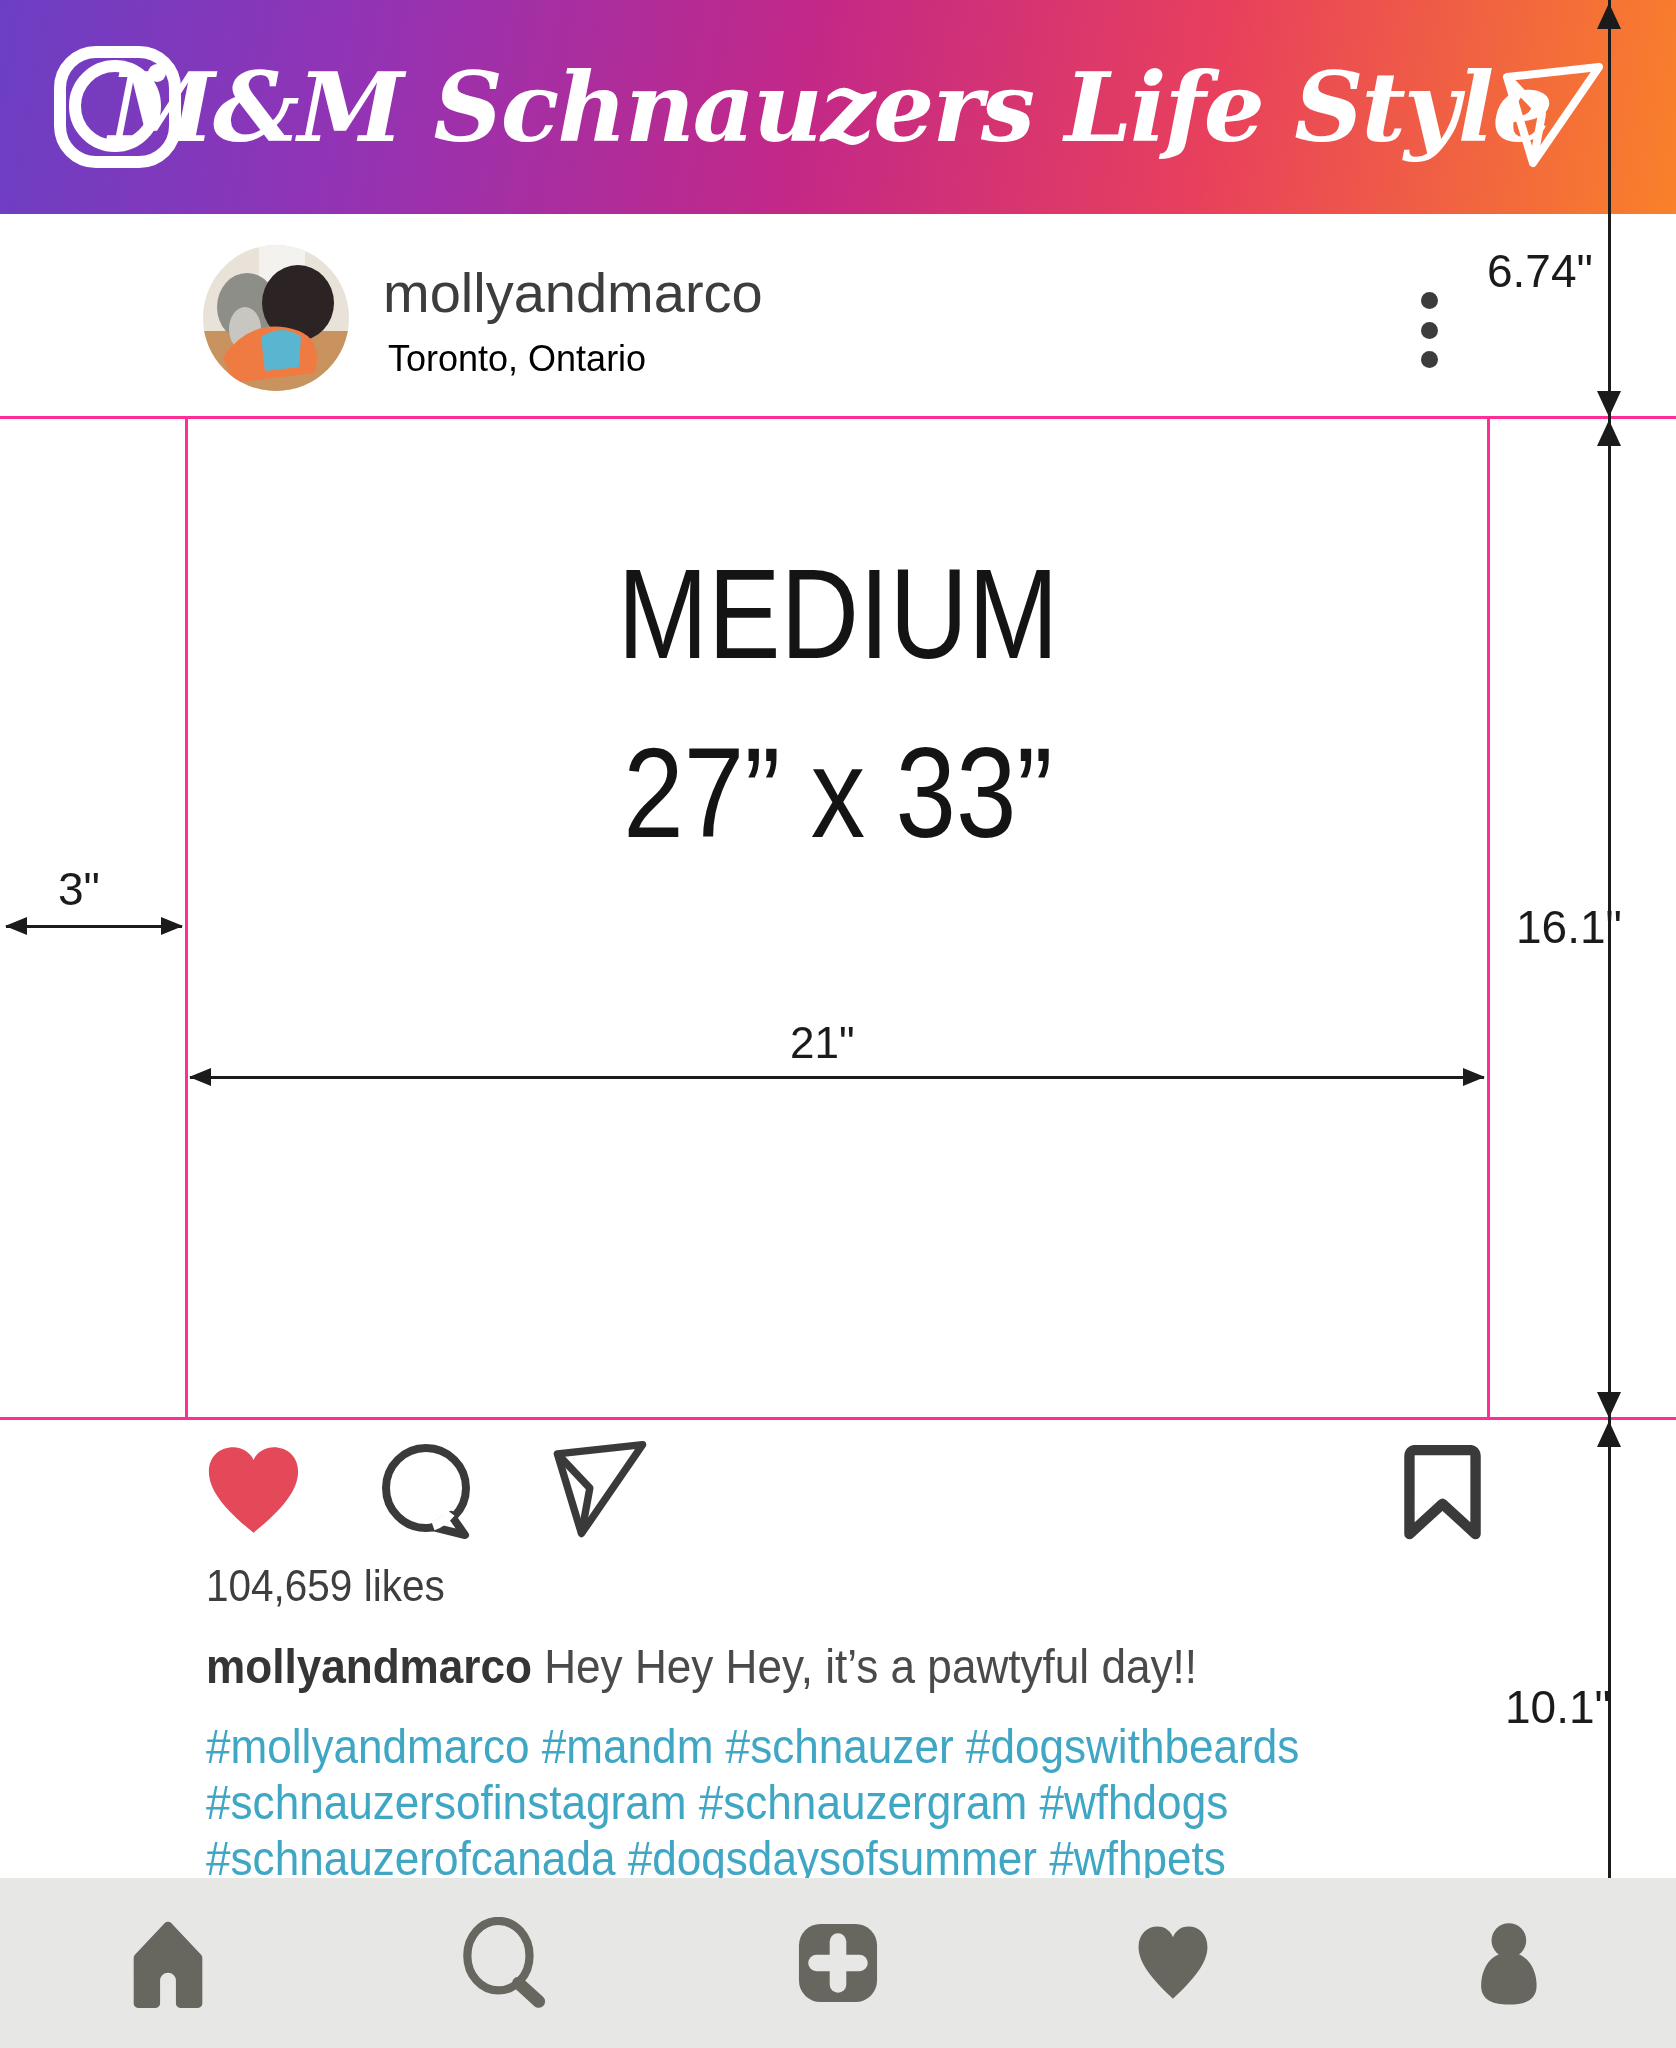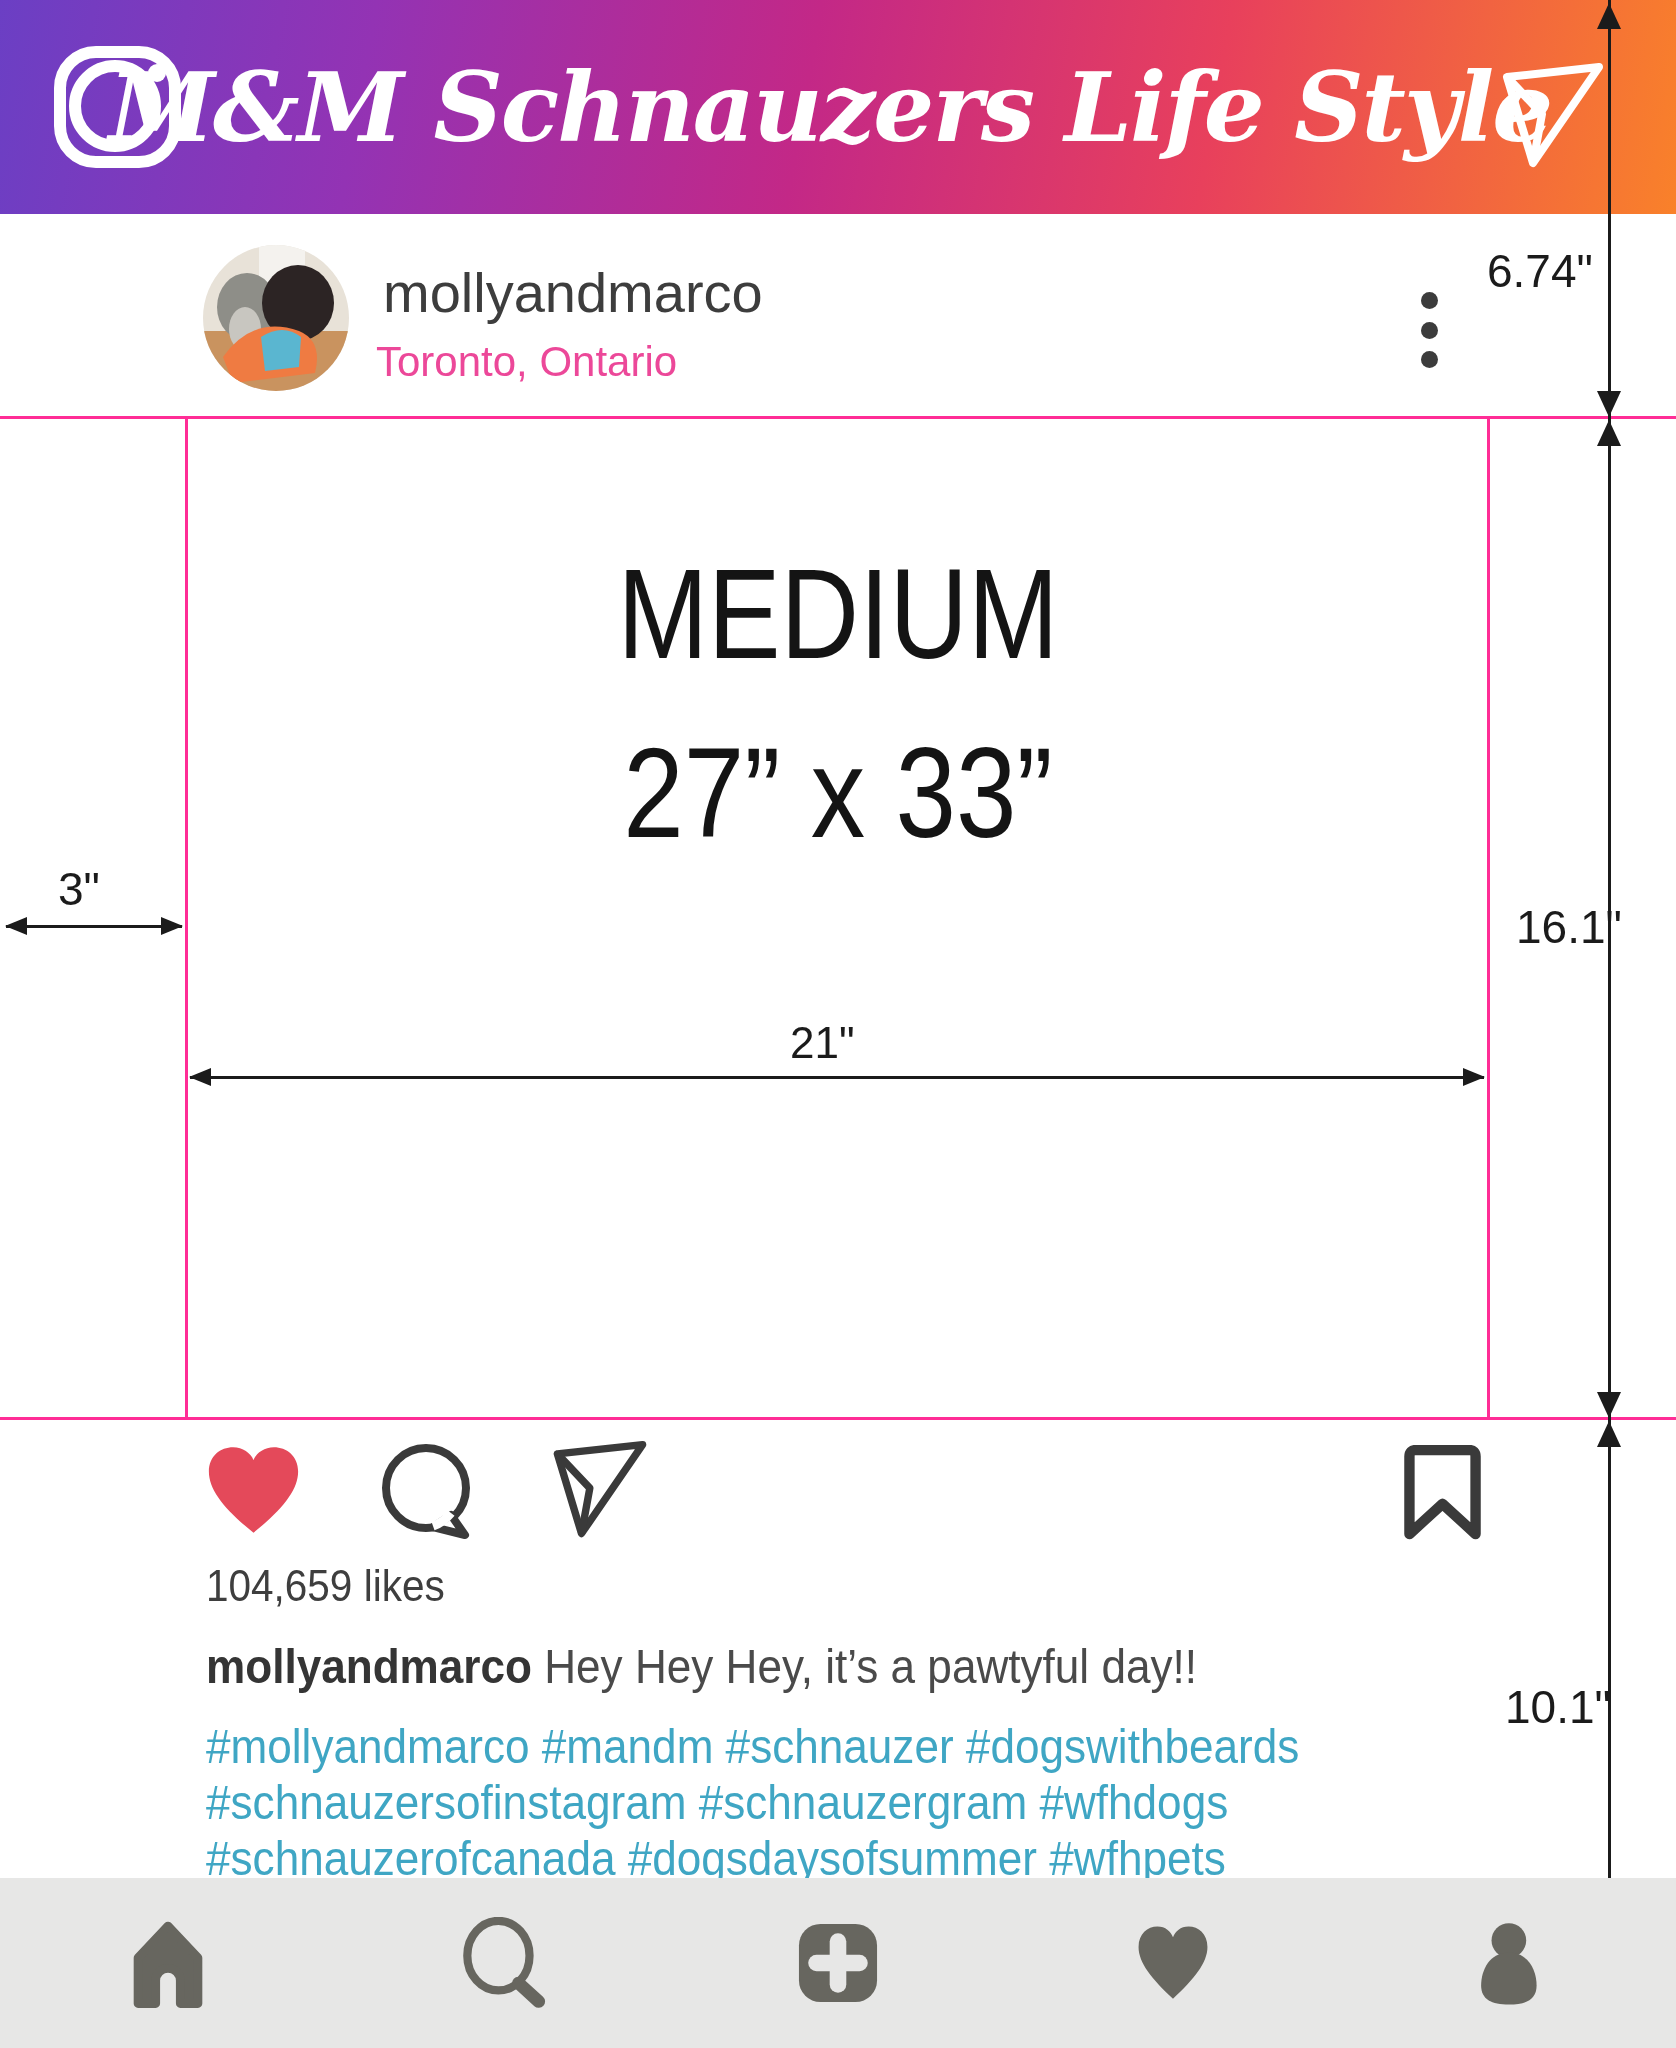--- a/index.html
+++ b/index.html
@@ -17,21 +17,21 @@
   .ig-title{
     position:absolute;left:185px;top:20px;width:1290px;height:174px;
     display:flex;align-items:center;justify-content:center;
     color:#ffffff;font-family:"DejaVu Serif",serif;font-style:italic;font-weight:bold;
     font-size:96px;letter-spacing:-2px;white-space:nowrap;
   }
   .hdr-plane{position:absolute;left:1502px;top:62px;}
   
   .avatar{position:absolute;left:203px;top:245px;width:146px;height:146px;border-radius:50%;overflow:hidden;}
   .username{position:absolute;left:383px;top:260px;font-size:56px;color:#3d3d3d;letter-spacing:0;}
-  .location{position:absolute;left:376px;top:338px;font-size:42px;color:#ec4899;}
+  .location{position:absolute;left:388px;top:338px;font-size:36px;color:#000000;}
   .kebab{position:absolute;left:1420px;top:292px;width:18px;height:76px;display:flex;flex-direction:column;justify-content:space-between;align-items:center;cursor:pointer;}
   .kebab span{width:17px;height:17px;border-radius:50%;background:#3c3c3c;display:block;}
   
   .pink-h{position:absolute;left:0;width:1676px;height:3px;background:#ff2d96;}
   .pink-v{position:absolute;top:419px;height:999px;width:3px;background:#ff2d96;}
   
   .size-block{
     position:absolute;left:187px;top:540px;width:1302px;text-align:center;color:#141414;
     transform:scaleX(0.85);transform-origin:center top;
   }

